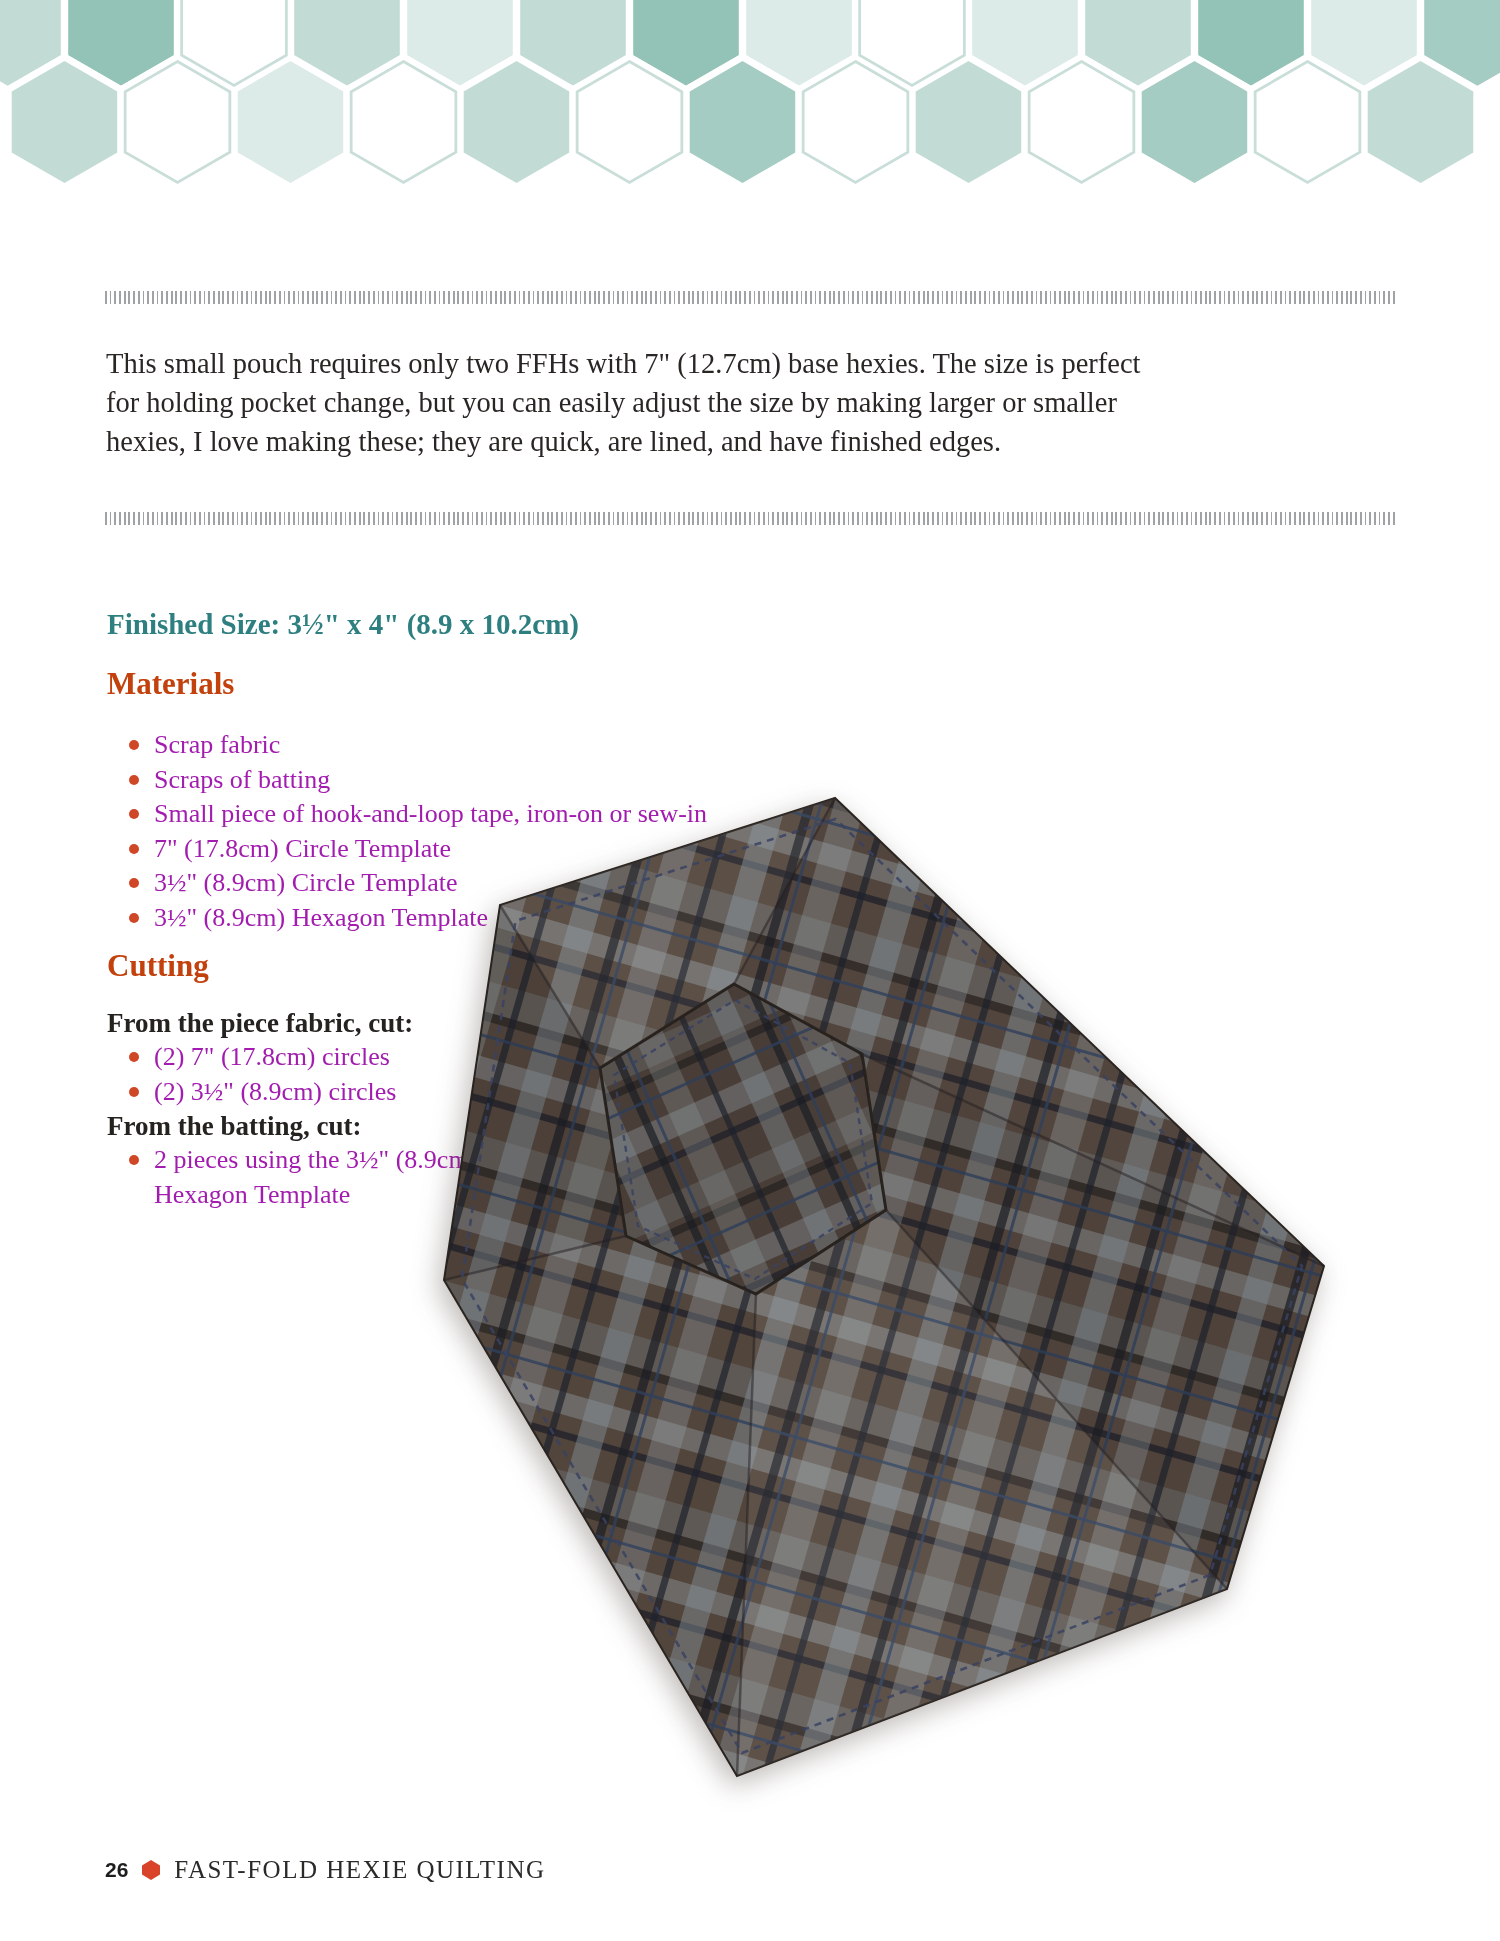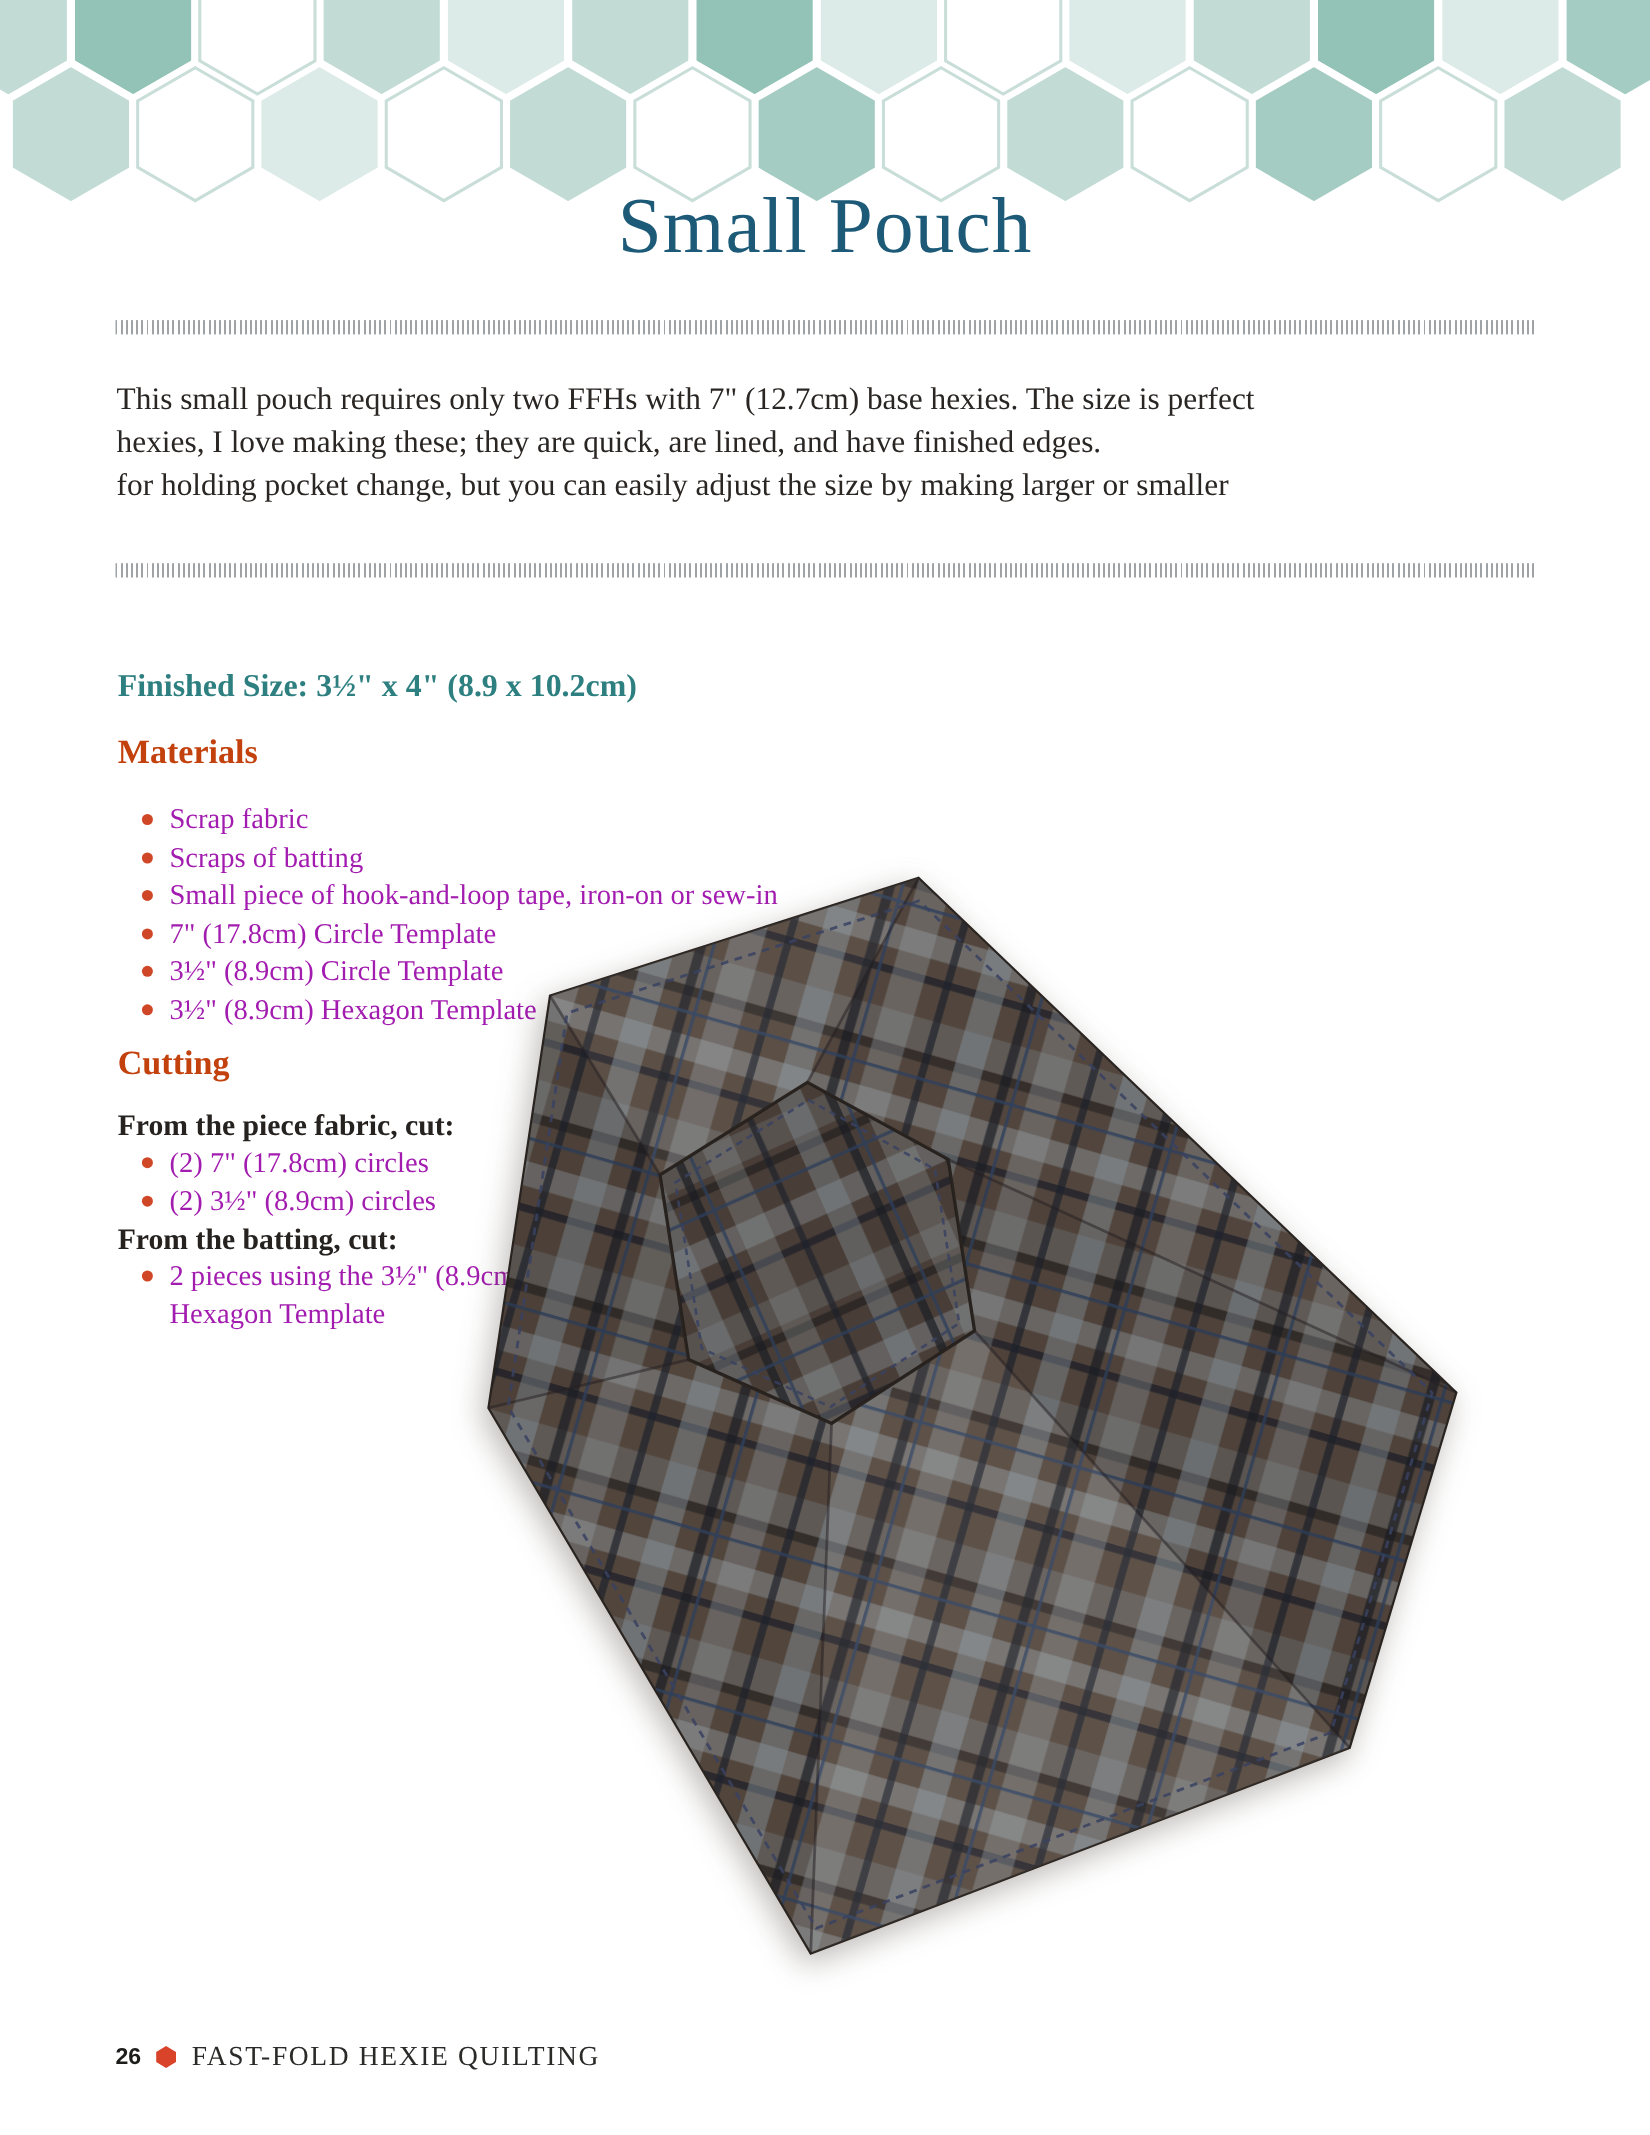--- a/index.html
+++ b/index.html
@@ -123,28 +123,27 @@
       <use href="#hx" transform="translate(912,25) scale(0.93)"></use>
       <use href="#hx" transform="translate(177.5,122) scale(0.93)"></use>
       <use href="#hx" transform="translate(403.5,122) scale(0.93)"></use>
       <use href="#hx" transform="translate(629.5,122) scale(0.93)"></use>
       <use href="#hx" transform="translate(855.5,122) scale(0.93)"></use>
       <use href="#hx" transform="translate(1081.5,122) scale(0.93)"></use>
       <use href="#hx" transform="translate(1307.5,122) scale(0.93)"></use>
     </g>
   </svg>
 
-  <h1 class="title">Small Pouch</h1>
 
   <div class="divider d1"></div>
 
   <div class="intro">
     <div>This small pouch requires only two FFHs with 7" (12.7cm) base hexies. The size is perfect</div>
+    <div>for holding pocket change, but you can easily adjust the size by making larger or smaller</div>
     <div>hexies, I love making these; they are quick, are lined, and have finished edges.</div>
-    <div>for holding pocket change, but you can easily adjust the size by making larger or smaller</div>
   </div>
 
   <div class="divider d2"></div>
 
   <div class="finished">Finished Size: 3½" x 4" (8.9 x 10.2cm)</div>
 
   <div class="sec-head materials">Materials</div>
   <ul class="blist mat">
     <li>
         <span class="dot"></span>

